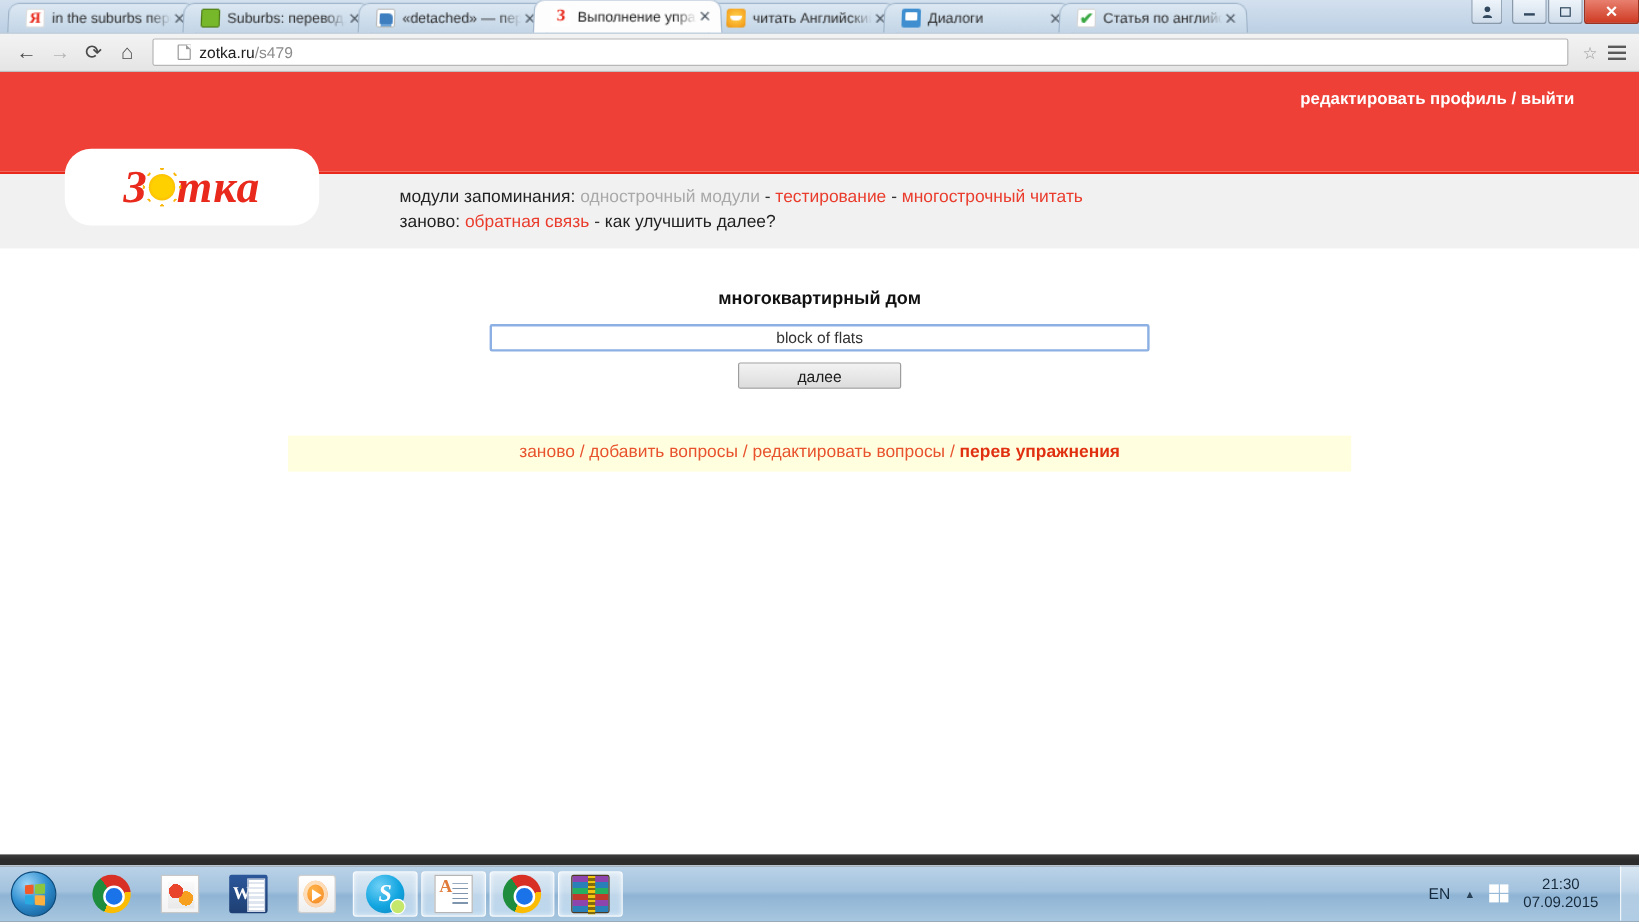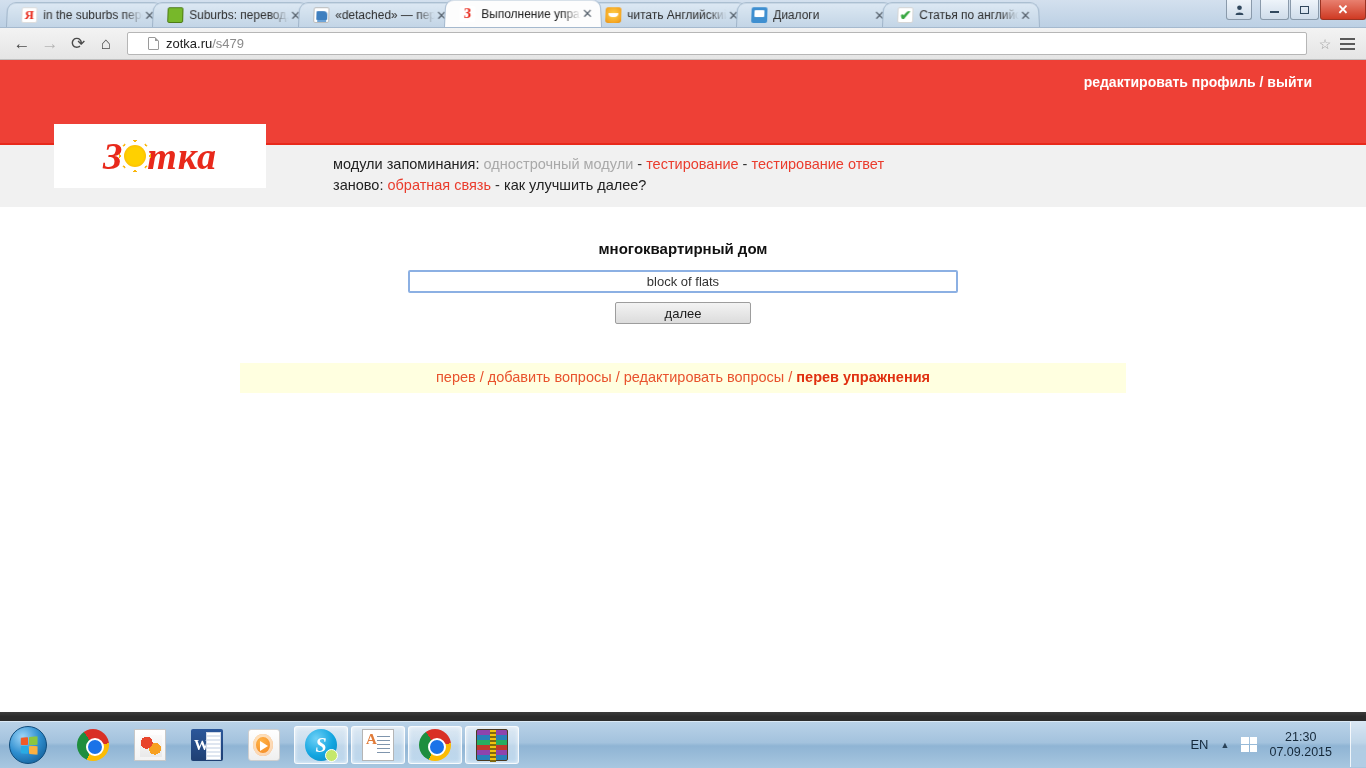--- a/index.html
+++ b/index.html
@@ -115,21 +115,21 @@
   .star-btn { width: 22px; text-align: center; font-size: 14px; color: #9a9a9a; }
   .menu-btn { width: 22px; display: flex; flex-direction: column; gap: 3px; align-items: center; }
   .menu-btn i { display: block; width: 15px; height: 2px; background: #5a5a5a; }
 
   
   .viewport { height: 651px; background: #fff; overflow: hidden; }
 
   .site-header { height: 83px; background: #ee4036; position: relative; }
   .logo {
     position: absolute; left: 54px; top: 64px; width: 212px; height: 64px;
-    background: #fff; display: flex; align-items: center; justify-content: center;
+    background: #fff; display: flex; align-items: center; justify-content: center; border-radius: 22px;
   }
   .logo-text {
     font-family: "Liberation Serif", serif; font-size: 38px; font-weight: bold;
     font-style: italic; color: #e8291b; letter-spacing: 1px; line-height: 1;
     display: flex; align-items: center;
   }
   .sun {
     display: inline-block; width: 22px; height: 22px; margin: 0 1px;
     background: radial-gradient(circle, #ffd000 52%, #f7a80b 100%);
     border-radius: 50%; position: relative;
@@ -402,35 +402,35 @@
           </span>
       </div>
       <div class="header-links">
         <span>редактировать профиль</span><span> / </span><span>выйти</span>
       </div>
     </div>
 
     <div class="menubar">
       <div class="menu-line">
         <span class="m-label">модули запоминания:</span>
-        <span class="m-current">однострочный модули</span><span class="m-sep"> - </span><span class="m-link">тестирование</span><span class="m-sep"> - </span><span class="m-link">тестирование ответ</span>
+        <span class="m-current">однострочный модули</span><span class="m-sep"> - </span><span class="m-link">тестирование</span><span class="m-sep"> - </span><span class="m-link">многострочный читать</span>
       </div>
       <div class="menu-line">
         <span class="m-label">заново:</span>
         <span class="m-link">обратная связь</span><span class="m-sep"> - </span><span class="m-label">как улучшить далее?</span>
       </div>
     </div>
 
     <div class="content">
       <div class="q-title">многоквартирный дом</div>
       <input class="answer-input" type="text" value="block of flats" style="">
       <button class="next-btn">далее</button>
 
       <div class="exercise-bar">
-        <span class="e-link">перев</span><span class="e-sep"> / </span><span class="e-link">добавить вопросы</span><span class="e-sep"> / </span><span class="e-link">редактировать вопросы</span><span class="e-sep"> / </span><span class="e-current">перев упражнения</span>
+        <span class="e-link">заново</span><span class="e-sep"> / </span><span class="e-link">добавить вопросы</span><span class="e-sep"> / </span><span class="e-link">редактировать вопросы</span><span class="e-sep"> / </span><span class="e-current">перев упражнения</span>
       </div>
     </div>
 
   </div>
 </div>
 
 <div class="taskbar">
   <div class="tb-inner">
 
     <div class="start-orb">

